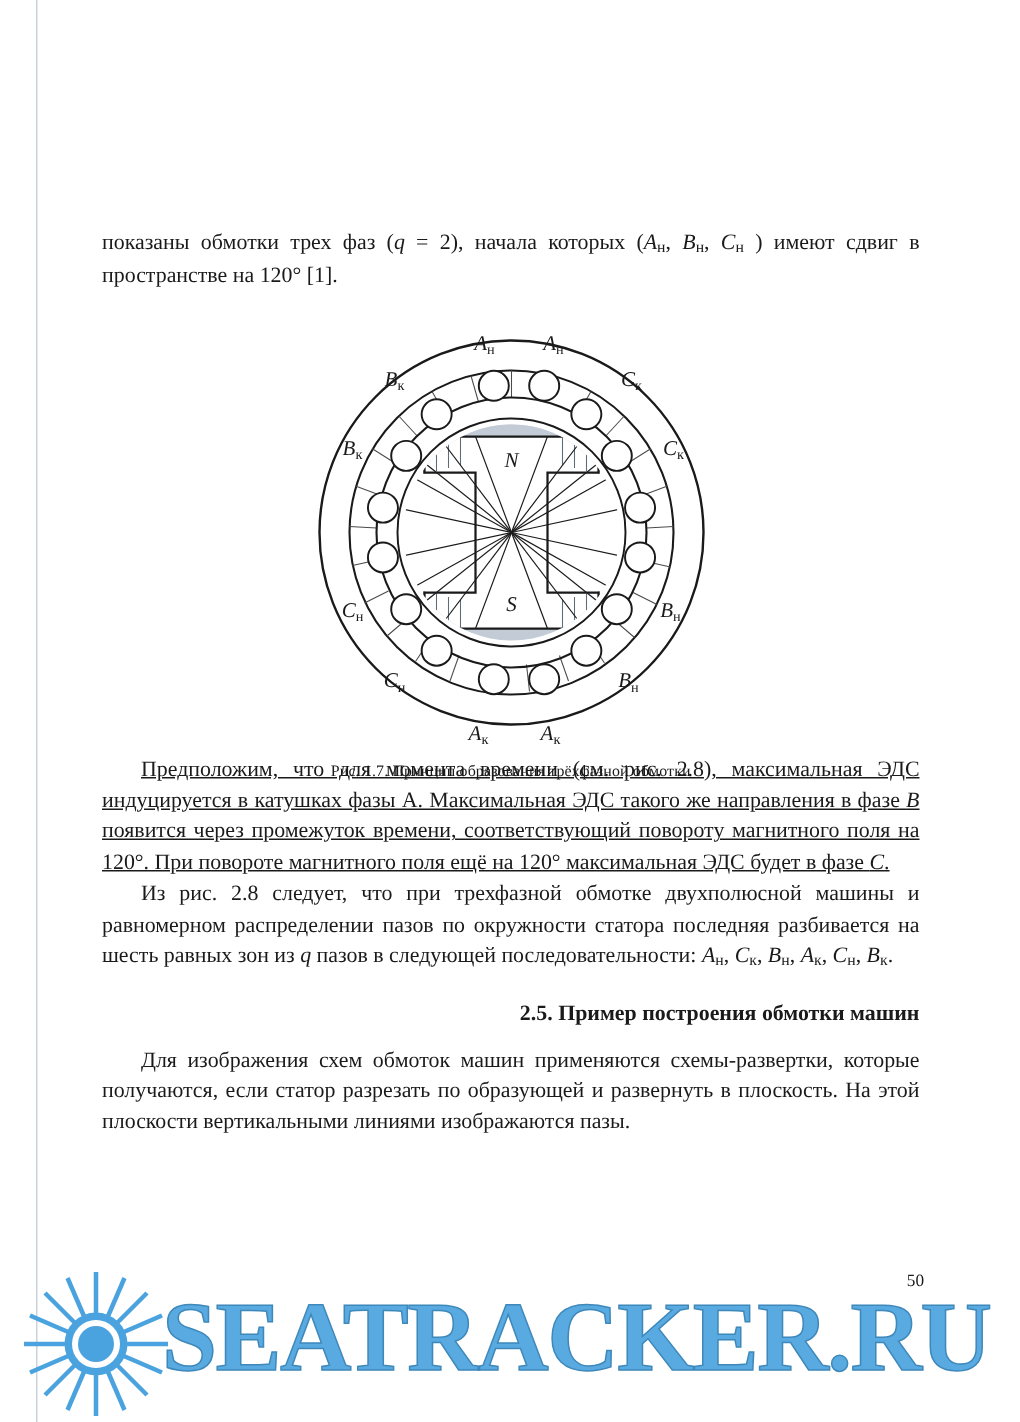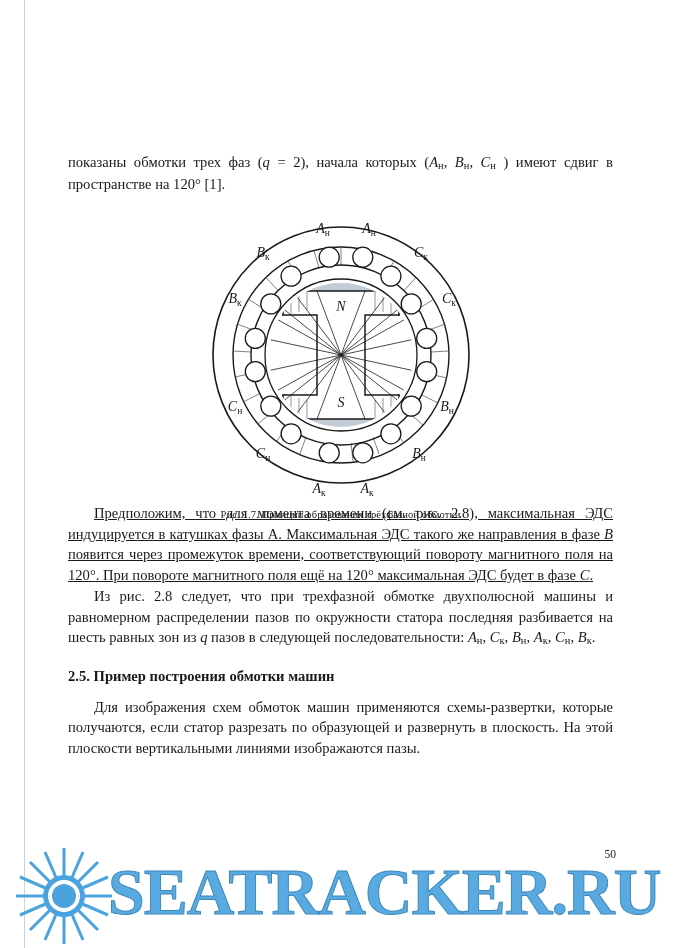--- a/index.html
+++ b/index.html
@@ -56,21 +56,21 @@
     display: block;
     margin: 0 auto;
   }
   .figure-caption {
     text-align: center;
     font-size: 10.6px;
     margin-top: 10px;
     letter-spacing: 0.1px;
   }
   .section-heading {
-    text-align: left;
+    text-align: right;
     font-size: 14.6px;
     font-weight: bold;
     margin: 18px 0 12px 0;
   }
   .para-gap { margin-top: 3px; text-decoration: underline; }
   .sub { font-size: 0.72em; vertical-align: -0.22em; }
   .it { font-style: italic; }
   .page-number {
     position: absolute;
     right: 64px;

